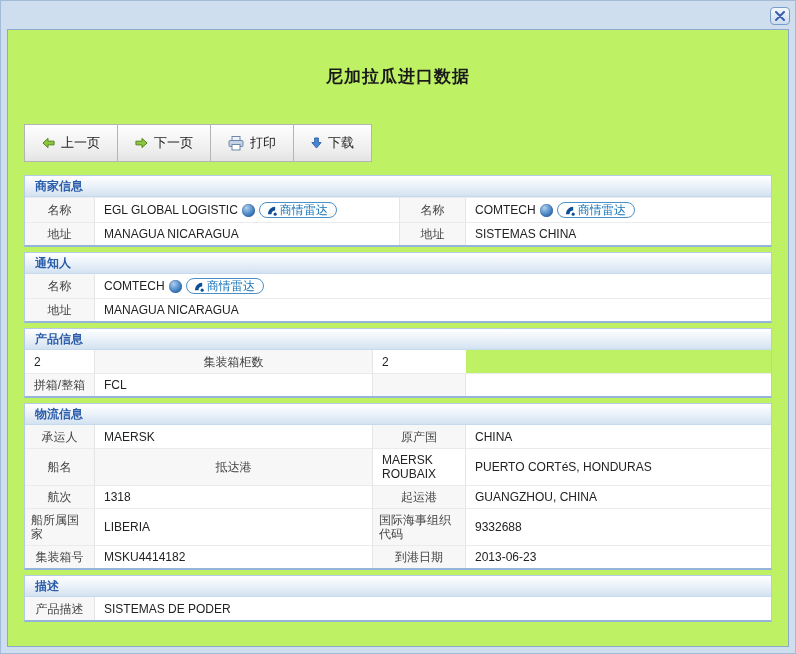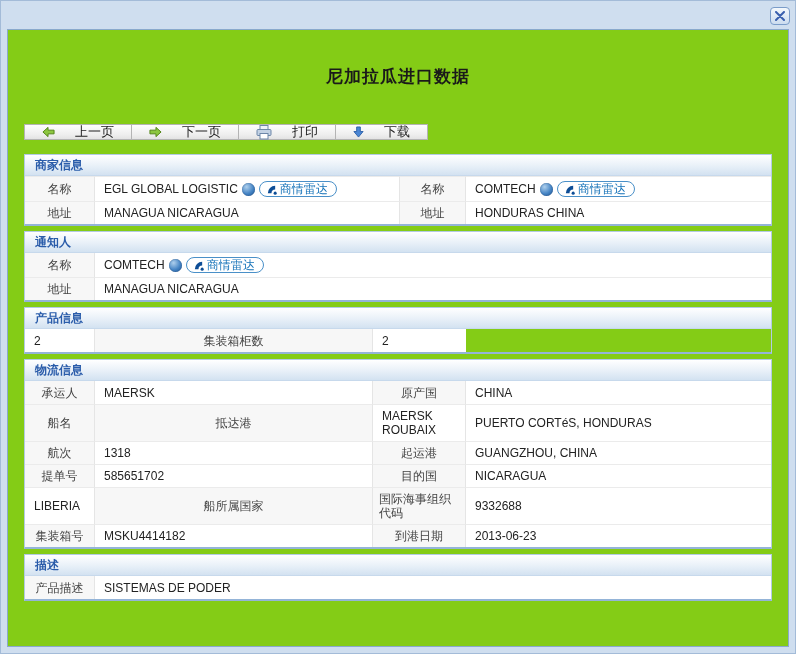--- a/index.html
+++ b/index.html
@@ -10,28 +10,28 @@
             background: #cfdeef; border: 1px solid #a3bbd8; overflow: hidden; }
 
   
   .close-btn { position: absolute; top: 6px; right: 5px; width: 20px; height: 18px;
                border: 1px solid #7a9cc9; border-radius: 4px; cursor: pointer;
                background: linear-gradient(#f4f8fc, #ccdcef);
                display: flex; align-items: center; justify-content: center; }
 
   
   .panel { position: absolute; left: 6px; right: 6px; top: 28px; bottom: 6px;
-           background: #84cc16; border: 1px solid #8aa9cc; overflow: hidden; }
+           background: #bef264; border: 1px solid #8aa9cc; overflow: hidden; }
 
   .page-title { text-align: center; margin-top: 35px; font-size: 17px;
                 font-weight: bold; color: #1a1a1a; letter-spacing: 1px; }
 
   
   .toolbar { display: inline-flex; margin: 36px 0 0 16px; }
-  .tbtn { display: flex; align-items: center; gap: 20px; height: 16px; padding: 0 17px;
+  .tbtn { display: flex; align-items: center; gap: 6px; height: 38px; padding: 0 17px;
           background: linear-gradient(#fefefe, #eeeeee 70%, #e3e3e3);
           border: 1px solid #b4b4b4; margin-left: -1px; cursor: pointer;
           font-size: 13px; color: #222; white-space: nowrap; }
   .tbtn:first-child { margin-left: 0; }
 
   
   .sections { margin: 13px 16px 0 16px; }
   .section { border: 1px solid #b3cbe4; border-bottom: 2px solid #94b4d8; margin-bottom: 5px; }
   .section-header { height: 21px; line-height: 21px; padding-left: 10px;
                     font-weight: bold; color: #2a5caa;
@@ -149,21 +149,21 @@
                   </svg>
               </span>
               <span>商情雷达</span>
             </span>
           </div>
         </div>
         <div class="row cols4m">
           <div class="cell label">地址</div>
           <div class="cell value mid">MANAGUA NICARAGUA</div>
           <div class="cell label">地址</div>
-          <div class="cell value">HONDURAS CHINA</div>
+          <div class="cell value">SISTEMAS CHINA</div>
         </div>
       </div>
 
       <div class="section">
         <div class="section-header">通知人</div>
         <div class="row cols2">
           <div class="cell label">名称</div>
           <div class="cell value">
             <span>COMTECH</span>
             <span class="globe"></span>
@@ -184,20 +184,26 @@
         </div>
       </div>
 
       <div class="section">
         <div class="section-header">产品信息</div>
         <div class="row cols4">
           <div class="cell value mid">2</div>
           <div class="cell label">集装箱柜数</div>
           <div class="cell value">2</div>
         </div>
+        <div class="row cols4">
+          <div class="cell label">拼箱/整箱</div>
+          <div class="cell value mid">FCL</div>
+          <div class="cell label"></div>
+          <div class="cell value"></div>
+        </div>
       </div>
 
       <div class="section">
         <div class="section-header">物流信息</div>
         <div class="row cols4">
           <div class="cell label">承运人</div>
           <div class="cell value mid">MAERSK</div>
           <div class="cell label">原产国</div>
           <div class="cell value">CHINA</div>
         </div>
@@ -207,28 +213,22 @@
           <div class="cell value mid">MAERSK ROUBAIX</div>
           <div class="cell value">PUERTO CORTéS, HONDURAS</div>
         </div>
         <div class="row cols4">
           <div class="cell label">航次</div>
           <div class="cell value mid">1318</div>
           <div class="cell label">起运港</div>
           <div class="cell value">GUANGZHOU, CHINA</div>
         </div>
         <div class="row cols4">
-          <div class="cell label">提单号</div>
-          <div class="cell value mid">585651702</div>
-          <div class="cell label">目的国</div>
-          <div class="cell value">NICARAGUA</div>
-        </div>
-        <div class="row cols4">
+          <div class="cell label">船所属国家</div>
           <div class="cell value mid">LIBERIA</div>
-          <div class="cell label">船所属国家</div>
           <div class="cell label">国际海事组织代码</div>
           <div class="cell value">9332688</div>
         </div>
         <div class="row cols4">
           <div class="cell label">集装箱号</div>
           <div class="cell value mid">MSKU4414182</div>
           <div class="cell label">到港日期</div>
           <div class="cell value">2013-06-23</div>
         </div>
       </div>

